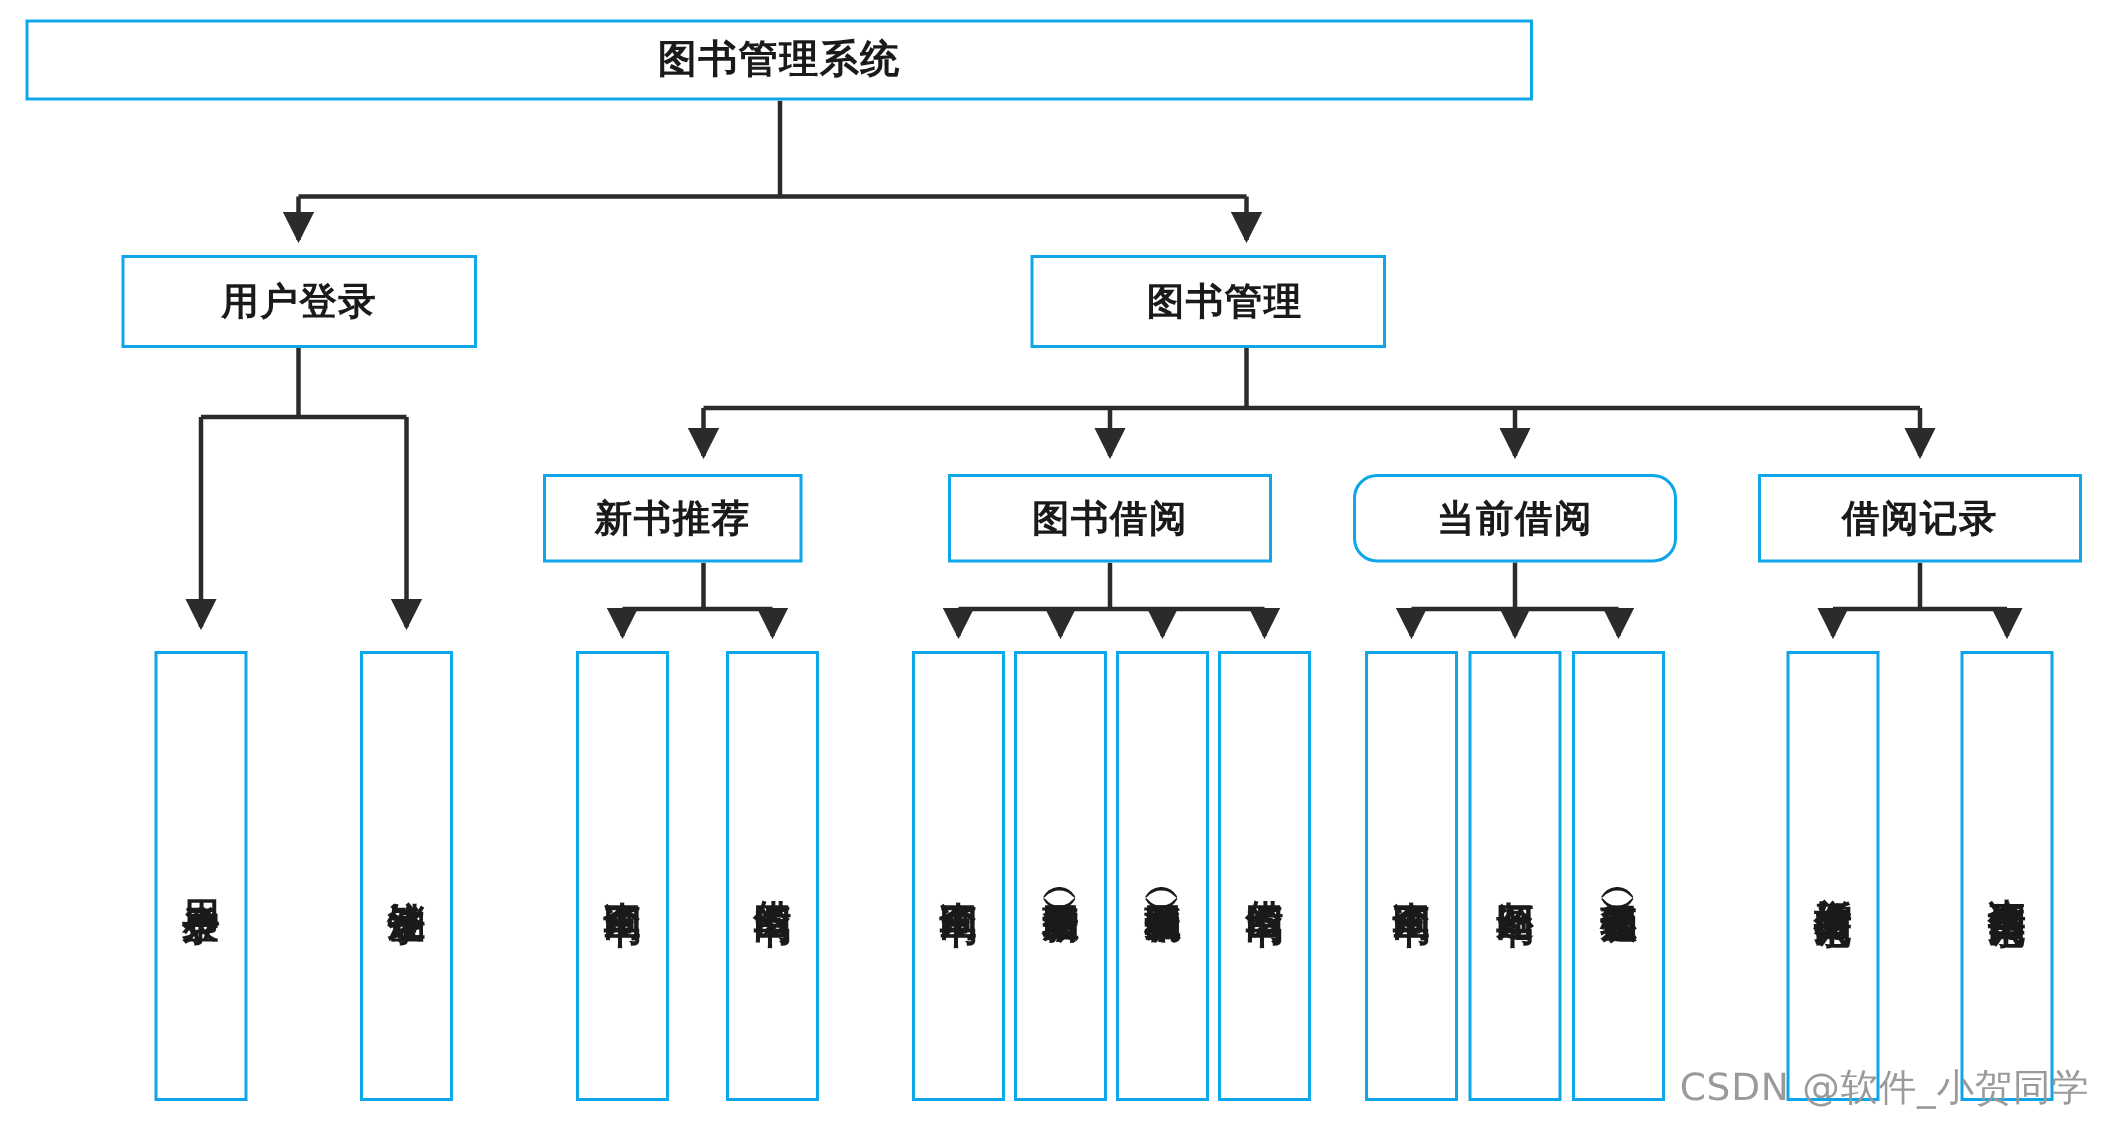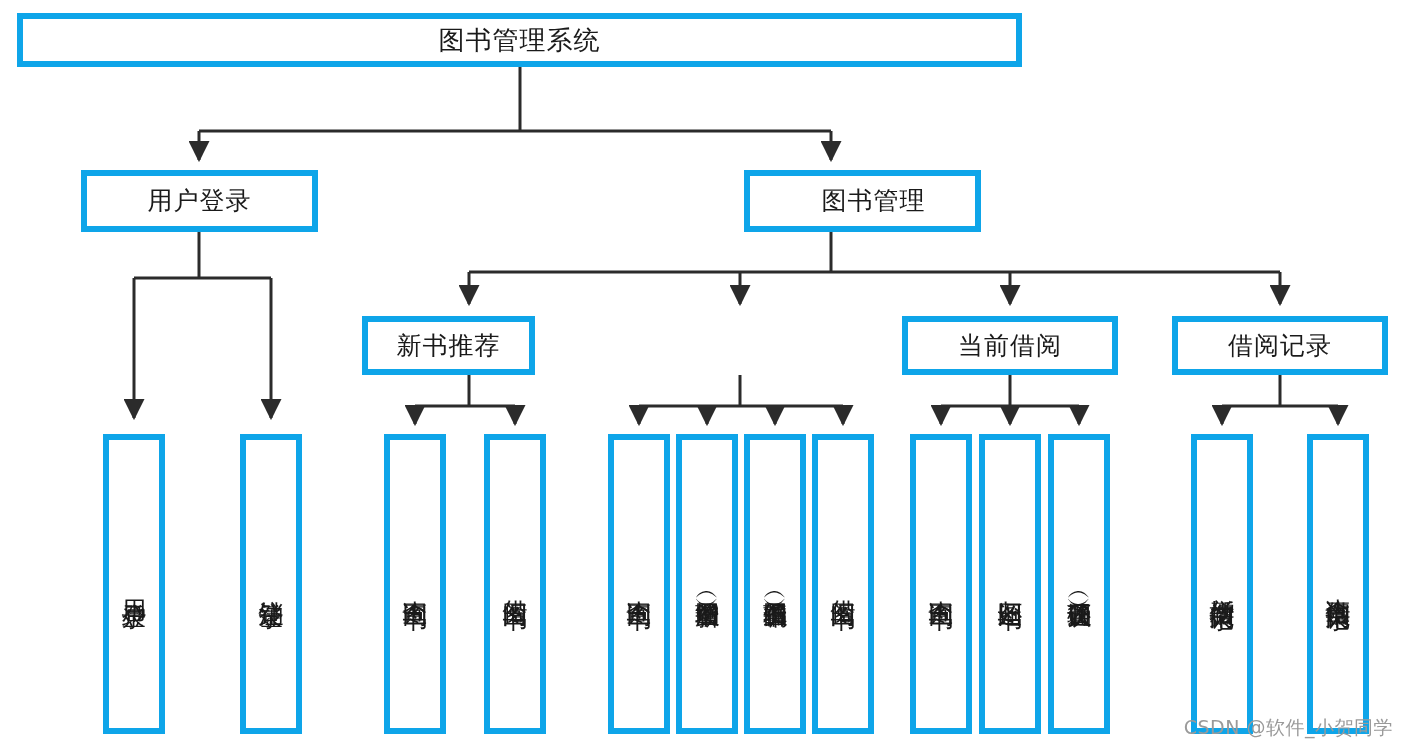--- a/index.html
+++ b/index.html
@@ -22,26 +22,27 @@
     position: absolute;
     left: 0;
     top: 0;
     width: 1405px;
     height: 747px;
   }
   .node {
     position: absolute;
     box-sizing: border-box;
     background: #ffffff;
-    border: 6px solid #0ea5e9;
+    border: 2px solid #0ea5e9;
     display: flex;
     align-items: center;
     justify-content: center;
     color: #1a1a1a;
     z-index: 3;
+    font-weight: bold;
   }
   .node .label {
     display: block;
     line-height: 1.25;
   }
   
   .node.horiz .label {
     font-size: 25px;
     letter-spacing: 1px;
     white-space: nowrap;
@@ -66,21 +67,21 @@
   }
   .node.vert.long .label {
     font-size: 24px;
     letter-spacing: 0px;
     line-height: 1.02;
   }
   .watermark {
     position: absolute;
     right: 12px;
     bottom: 6px;
-    font-size: 19px;
+    font-size: 25px;
     color: #9a9a9a;
     white-space: nowrap;
     z-index: 9;
     letter-spacing: 0.5px;
   }
 </style>
 </head>
 <body>
 
 <div id="diagram-root">
@@ -136,30 +137,33 @@
   </svg>
 
   <div class="node horiz root" style="left:17px; top:13px; width:1005px; height:54px;">
     <span class="label">图书管理系统</span>
   </div>
 
   <div class="node horiz" style="left:81px; top:170px; width:237px; height:62px;">
     <span class="label">用户登录</span>
   </div>
 
-  <div class="node horiz" style="left:744px; top:170px; width:237px; height:62px;padding-left:22px;">
+  <div class="node horiz" style="left:687px; top:170px; width:237px; height:62px;padding-left:22px;">
     <span class="label">图书管理</span>
   </div>
 
   <div class="node horiz" style="left:362px; top:316px; width:173px; height:59px;">
     <span class="label">新书推荐</span>
   </div>
 
-
-  <div class="node horiz" style="left:902px; top:316px; width:216px; height:59px;">
+  <div class="node horiz" style="left:632px; top:316px; width:216px; height:59px;">
+    <span class="label">图书借阅</span>
+  </div>
+
+  <div class="node horiz" style="left:902px; top:316px; width:216px; height:59px;border-radius:16px;">
     <span class="label">当前借阅</span>
   </div>
 
   <div class="node horiz" style="left:1172px; top:316px; width:216px; height:59px;justify-content:center;">
     <span class="label">借阅记录</span>
   </div>
 
   <div class="node vert" style="left:103px; top:434px; width:62px; height:300px;">
     <span class="label">用户登录</span>
   </div>

